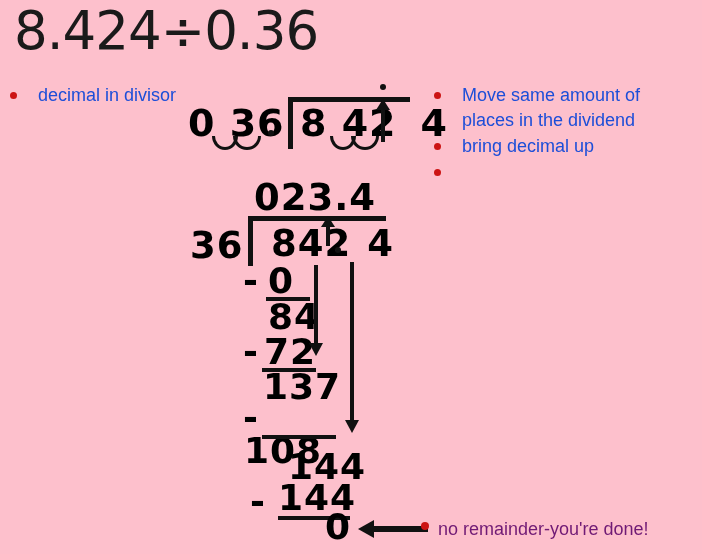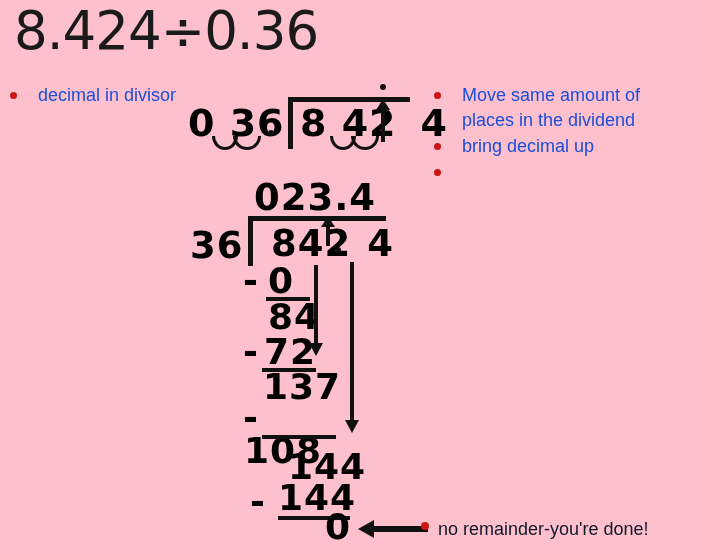--- a/index.html
+++ b/index.html
@@ -233,21 +233,21 @@
     border-bottom: 9px solid transparent;
     border-right: 16px solid #111111;
   }
   #final-arrow-dot {
     left: 421px; top: 522px;
     width: 8px; height: 8px; border-radius: 50%;
     background: #cc1414;
   }
   #final-note {
     left: 438px; top: 519px;
-    color: #0f172a;
+    color: #701a75;
     font-size: 18px;
     font-weight: 500;
     white-space: nowrap;
     font-family: "Liberation Sans", sans-serif;
   }
 </style>
 </head>
 <body>
 
 <div class="stage">

